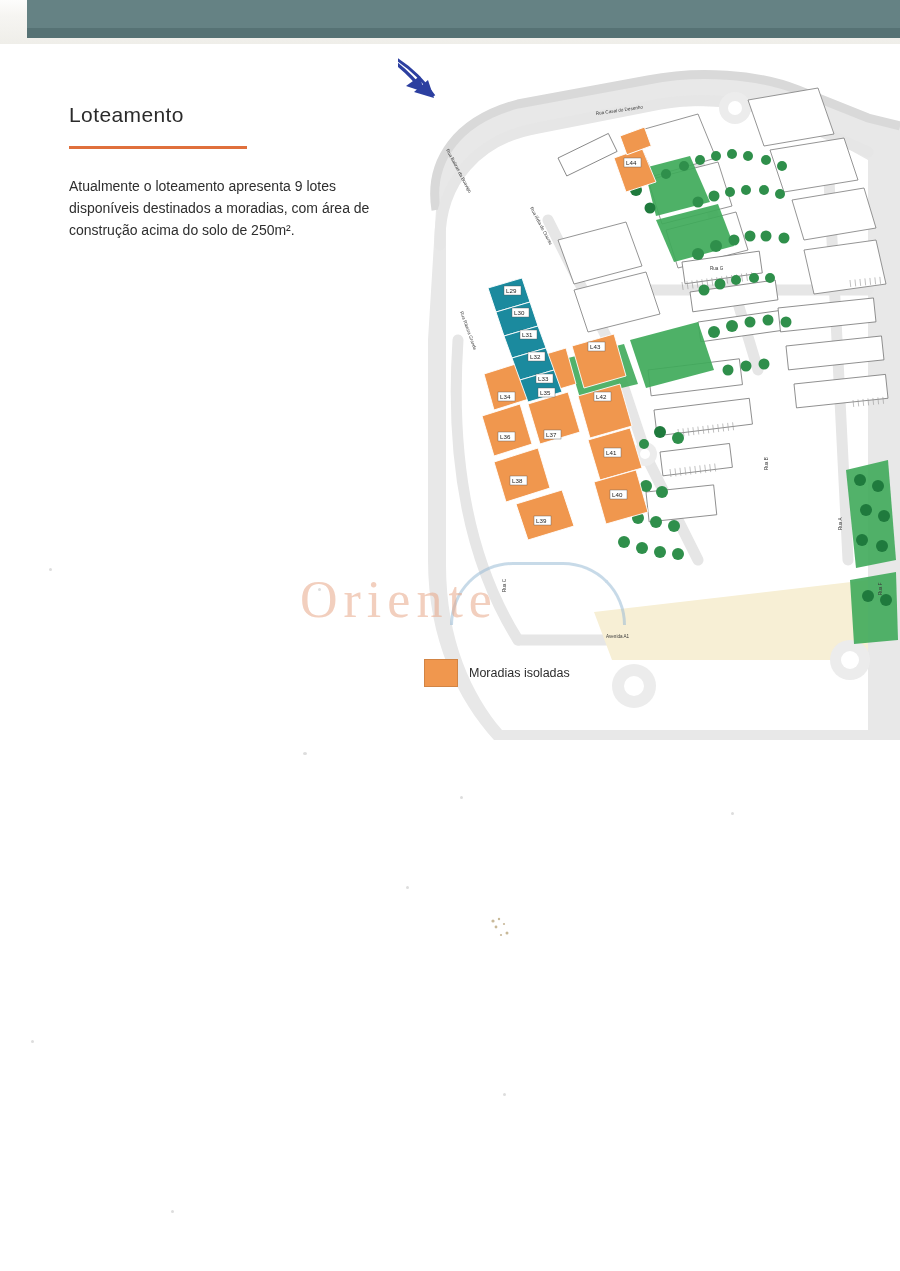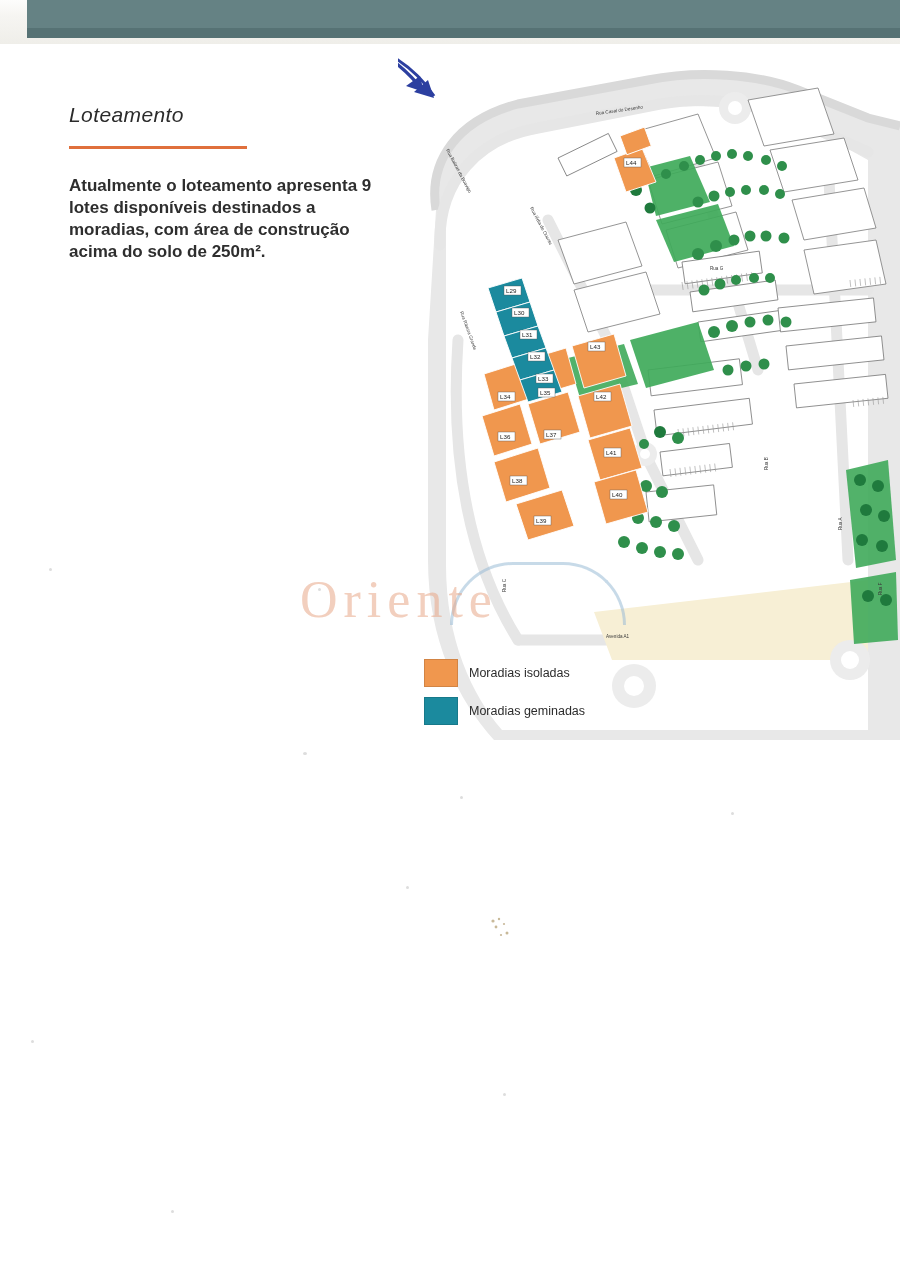--- a/index.html
+++ b/index.html
@@ -44,36 +44,34 @@
   }
 
   
   #heading {
     position: absolute;
     left: 69px; top: 103px;
     font-size: 21px;
     color: #2b2b2b;
     letter-spacing: 0.4px;
     font-weight: 400;
-    font-style: italic;
   }
   #rule {
     position: absolute;
     left: 69px; top: 146px;
     width: 178px; height: 3px;
     background: #e0703c;
   }
   #paragraph {
     position: absolute;
     left: 69px; top: 175px;
     width: 310px;
-    font-size: 17px;
+    font-size: 14px;
     line-height: 22px;
     color: #2e2e2e;
-    font-weight: bold;
   }
 
   
   #map {
     position: absolute;
     left: 398px; top: 40px;
     width: 502px; height: 700px;
   }
   #map svg { display: block; }
 
@@ -483,24 +481,20 @@
 <div id="watermark">
   <div class="wm-arc"></div>
   <span class="wm-text">Oriente</span>
 </div>
 
 <div id="legend">
   <div class="legend-row">
     <div class="legend-swatch" style="background:#f0974e"></div>
     <div class="legend-label">Moradias isoladas</div>
   </div>
-  <div class="legend-row">
-    <div class="legend-swatch" style="background:#1b8a9e"></div>
-    <div class="legend-label">Moradias geminadas</div>
-  </div>
 </div>
 
 <div class="speck" style="left:49px; top:568px; width:3px; height:3px;"></div>
 <div class="speck" style="left:318px; top:588px; width:3px; height:3px;"></div>
 <div class="speck" style="left:303px; top:752px; width:4px; height:3px;"></div>
 <div class="speck" style="left:460px; top:796px; width:3px; height:3px;"></div>
 <div class="speck" style="left:731px; top:812px; width:3px; height:3px;"></div>
 <div class="speck" style="left:406px; top:886px; width:3px; height:3px;"></div>
 <div class="speck" style="left:31px; top:1040px; width:3px; height:3px;"></div>
 <div class="speck" style="left:503px; top:1093px; width:3px; height:3px;"></div>

